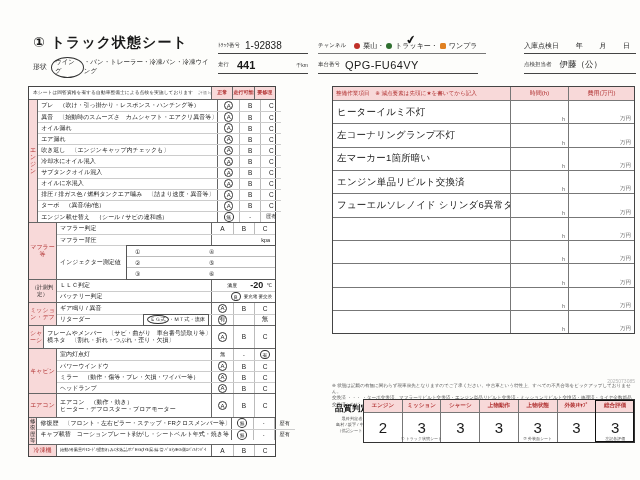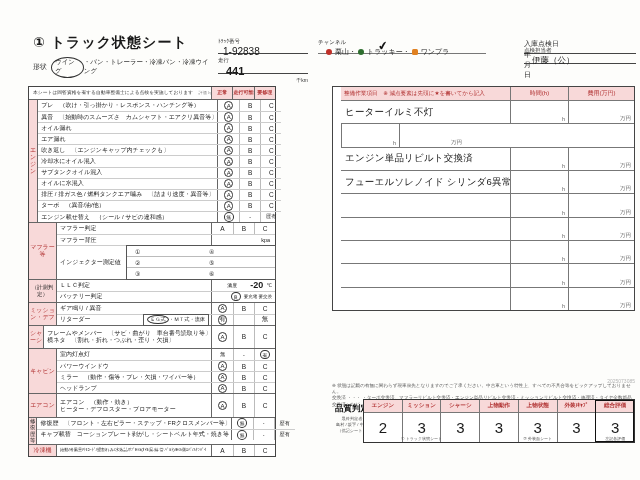--- a/index.html
+++ b/index.html
@@ -1,21 +1,21 @@
 <!DOCTYPE html>
 <html><head>
 <meta charset="utf-8">
 <style>
   html,body{margin:0;padding:0;background:#e9e9e7;}
   .page{position:relative;width:640px;height:480px;background:#fdfdfb;
         font-family:"Liberation Sans","DejaVu Sans",sans-serif;color:#1a1a1a;overflow:hidden;}
   .abs{position:absolute;}
   
   .title{left:33px;top:34px;font-size:14px;font-weight:700;letter-spacing:1px;}
-  .fld{display:flex;align-items:flex-start;border-bottom:1px solid #444;box-sizing:border-box;flex-direction:column;}
+  .fld{display:flex;align-items:center;border-bottom:1px solid #444;box-sizing:border-box;}
   .flbl{font-size:5.5px;color:#333;padding-bottom:1px;white-space:nowrap;}
   .f-truckno{left:218px;top:38px;width:90px;height:16px;}
   .f-truckno .val{font-size:10px;margin-left:5px;}
   .f-channel{left:318px;top:39px;width:168px;height:15px;border-bottom:1px solid #777;}
   .chans{position:relative;display:flex;align-items:center;margin-left:8px;gap:2px;font-size:7px;white-space:nowrap;}
   .ic{display:inline-block;width:6px;height:6px;border-radius:50%;margin-right:1px;}
   .ic.red{background:#c03028;}
   .ic.green{background:#2e6e2e;}
   .ic.orange{background:#e08020;border-radius:1.5px;}
   .chk{position:absolute;left:52px;top:-8px;font-size:12px;font-weight:700;color:#111;transform:rotate(-10deg);}
@@ -23,21 +23,21 @@
   .f-date span{font-size:7px;}
   .f-shape{left:33px;top:59px;width:180px;height:16px;display:flex;align-items:center;border:none;}
   .f-shape .flbl{font-size:7px;padding:0;}
   .oval{border:1px solid #333;border-radius:50%;padding:0 3px 1px 3px;font-size:6.5px;margin-left:4px;}
   .shaperest{font-size:6.5px;}
   .f-mileage{left:218px;top:57px;width:90px;height:17px;}
   .f-mileage .val{font-size:11px;font-weight:700;margin-left:8px;}
   .f-mileage .unit{font-size:5px;color:#333;margin-left:auto;padding-bottom:1px;}
   .f-chassis{left:318px;top:57px;width:160px;height:17px;}
   .f-chassis .val{font-size:11px;margin-left:5px;letter-spacing:0.4px;}
-  .f-inspector{left:524px;top:47px;width:112px;height:17px;}
+  .f-inspector{left:524px;top:57px;width:112px;height:17px;}
   .f-inspector .val{font-size:8.5px;margin-left:8px;}
   
   .ltable{left:28px;top:86px;width:248px;border:1px solid #444;box-sizing:border-box;background:#fff;}
   .lt-head{display:flex;height:13px;border-bottom:1px solid #666;box-sizing:border-box;}
   .lt-note{flex:1;font-size:4.8px;color:#333;padding:2px 0 0 4px;white-space:nowrap;overflow:hidden;}
   .lt-note .n2{color:#888;font-size:4.2px;margin-left:4px;}
   .hcell{width:21.3px;background:#f8d9d9;color:#b03030;font-size:5px;font-weight:700;
          display:flex;align-items:center;justify-content:center;text-align:center;line-height:1.05;border-left:1px solid #666;box-sizing:border-box;}
   .sec{display:flex;}
   .sec + .sec{border-top:1px solid #666;}
@@ -66,21 +66,21 @@
   .vt{font-size:4.5px;white-space:nowrap;}
   .injbox{position:absolute;right:-1px;top:-1px;bottom:-1px;width:150px;border:1px solid #555;
           background:#fff;display:flex;flex-direction:column;box-sizing:border-box;}
   .injrow{flex:1;display:flex;}
   .injrow + .injrow{border-top:1px solid #bbb;}
   .injc{flex:1;display:flex;align-items:center;padding-left:8px;font-size:6px;}
   .retbox{position:absolute;right:66px;top:-1px;bottom:-1px;border:1px solid #555;background:#fff;
           display:flex;align-items:center;font-size:5.2px;padding:0 3px;white-space:nowrap;box-sizing:border-box;}
   .retbox .oval{font-size:5.2px;margin-left:0;padding:0 2px;}
   
-  .rpanel{left:332px;top:86px;width:303px;border:1px solid #444;box-sizing:border-box;background:#fff;padding-left:8px;}
+  .rpanel{left:332px;top:86px;width:303px;border:1px solid #444;box-sizing:border-box;background:#fff;}
   .rp-head{display:flex;height:13px;background:#f8d9d9;color:#b03030;box-sizing:border-box;}
   .rp-head .h-label{flex:1;font-size:5.6px;display:flex;align-items:center;padding-left:3px;white-space:nowrap;overflow:hidden;}
   .rp-head .h-time{width:58px;border-left:1px solid #777;font-size:6px;display:flex;align-items:center;justify-content:center;box-sizing:border-box;}
   .rp-head .h-cost{width:66px;border-left:1px solid #777;font-size:6px;display:flex;align-items:center;justify-content:center;box-sizing:border-box;}
   .rp-row{height:23.35px;display:flex;border-top:1px solid #777;box-sizing:border-box;}
   .rp-label{flex:1;display:flex;align-items:center;padding-left:4px;font-size:9.5px;letter-spacing:0.2px;white-space:nowrap;overflow:hidden;}
   .rp-time{width:58px;border-left:1px solid #777;position:relative;box-sizing:border-box;}
   .rp-cost{width:66px;border-left:1px solid #777;position:relative;box-sizing:border-box;}
   .umark{position:absolute;right:3px;bottom:1px;font-size:5.5px;color:#666;}
   
@@ -134,20 +134,24 @@
     <span class="oval">ウイング</span>
     <span class="shaperest">・バン・トレーラー・冷凍バン・冷凍ウイング</span>
   </div>
 
   <div class="abs fld f-mileage">
     <span class="flbl">走行</span>
     <span class="val">441</span>
     <span class="unit">千km</span>
   </div>
 
+  <div class="abs fld f-chassis">
+    <span class="flbl">車台番号</span>
+    <span class="val">QPG-FU64VY</span>
+  </div>
 
   <div class="abs fld f-inspector">
     <span class="flbl">点検担当者</span>
     <span class="val">伊藤（公）</span>
   </div>
 
   <div class="abs ltable">
     <div class="lt-head">
       <div class="lt-note">
         <span>本シートは回答資格を有する自動車整備士による点検を実施しております</span>
@@ -634,20 +638,30 @@
         <div class="rp-row">
           <div class="rp-label">ヒーターイルミ不灯</div>
           <div class="rp-time">
             <span class="umark">h</span>
           </div>
           <div class="rp-cost">
             <span class="umark">万円</span>
           </div>
         </div>
         <div class="rp-row">
+          <div class="rp-label">左コーナリングランプ不灯</div>
+          <div class="rp-time">
+            <span class="umark">h</span>
+          </div>
+          <div class="rp-cost">
+            <span class="umark">万円</span>
+          </div>
+        </div>
+        <div class="rp-row">
+          <div class="rp-label">左マーカー1箇所暗い</div>
           <div class="rp-time">
             <span class="umark">h</span>
           </div>
           <div class="rp-cost">
             <span class="umark">万円</span>
           </div>
         </div>
         <div class="rp-row">
           <div class="rp-label">エンジン単品リビルト交換済</div>
           <div class="rp-time">

